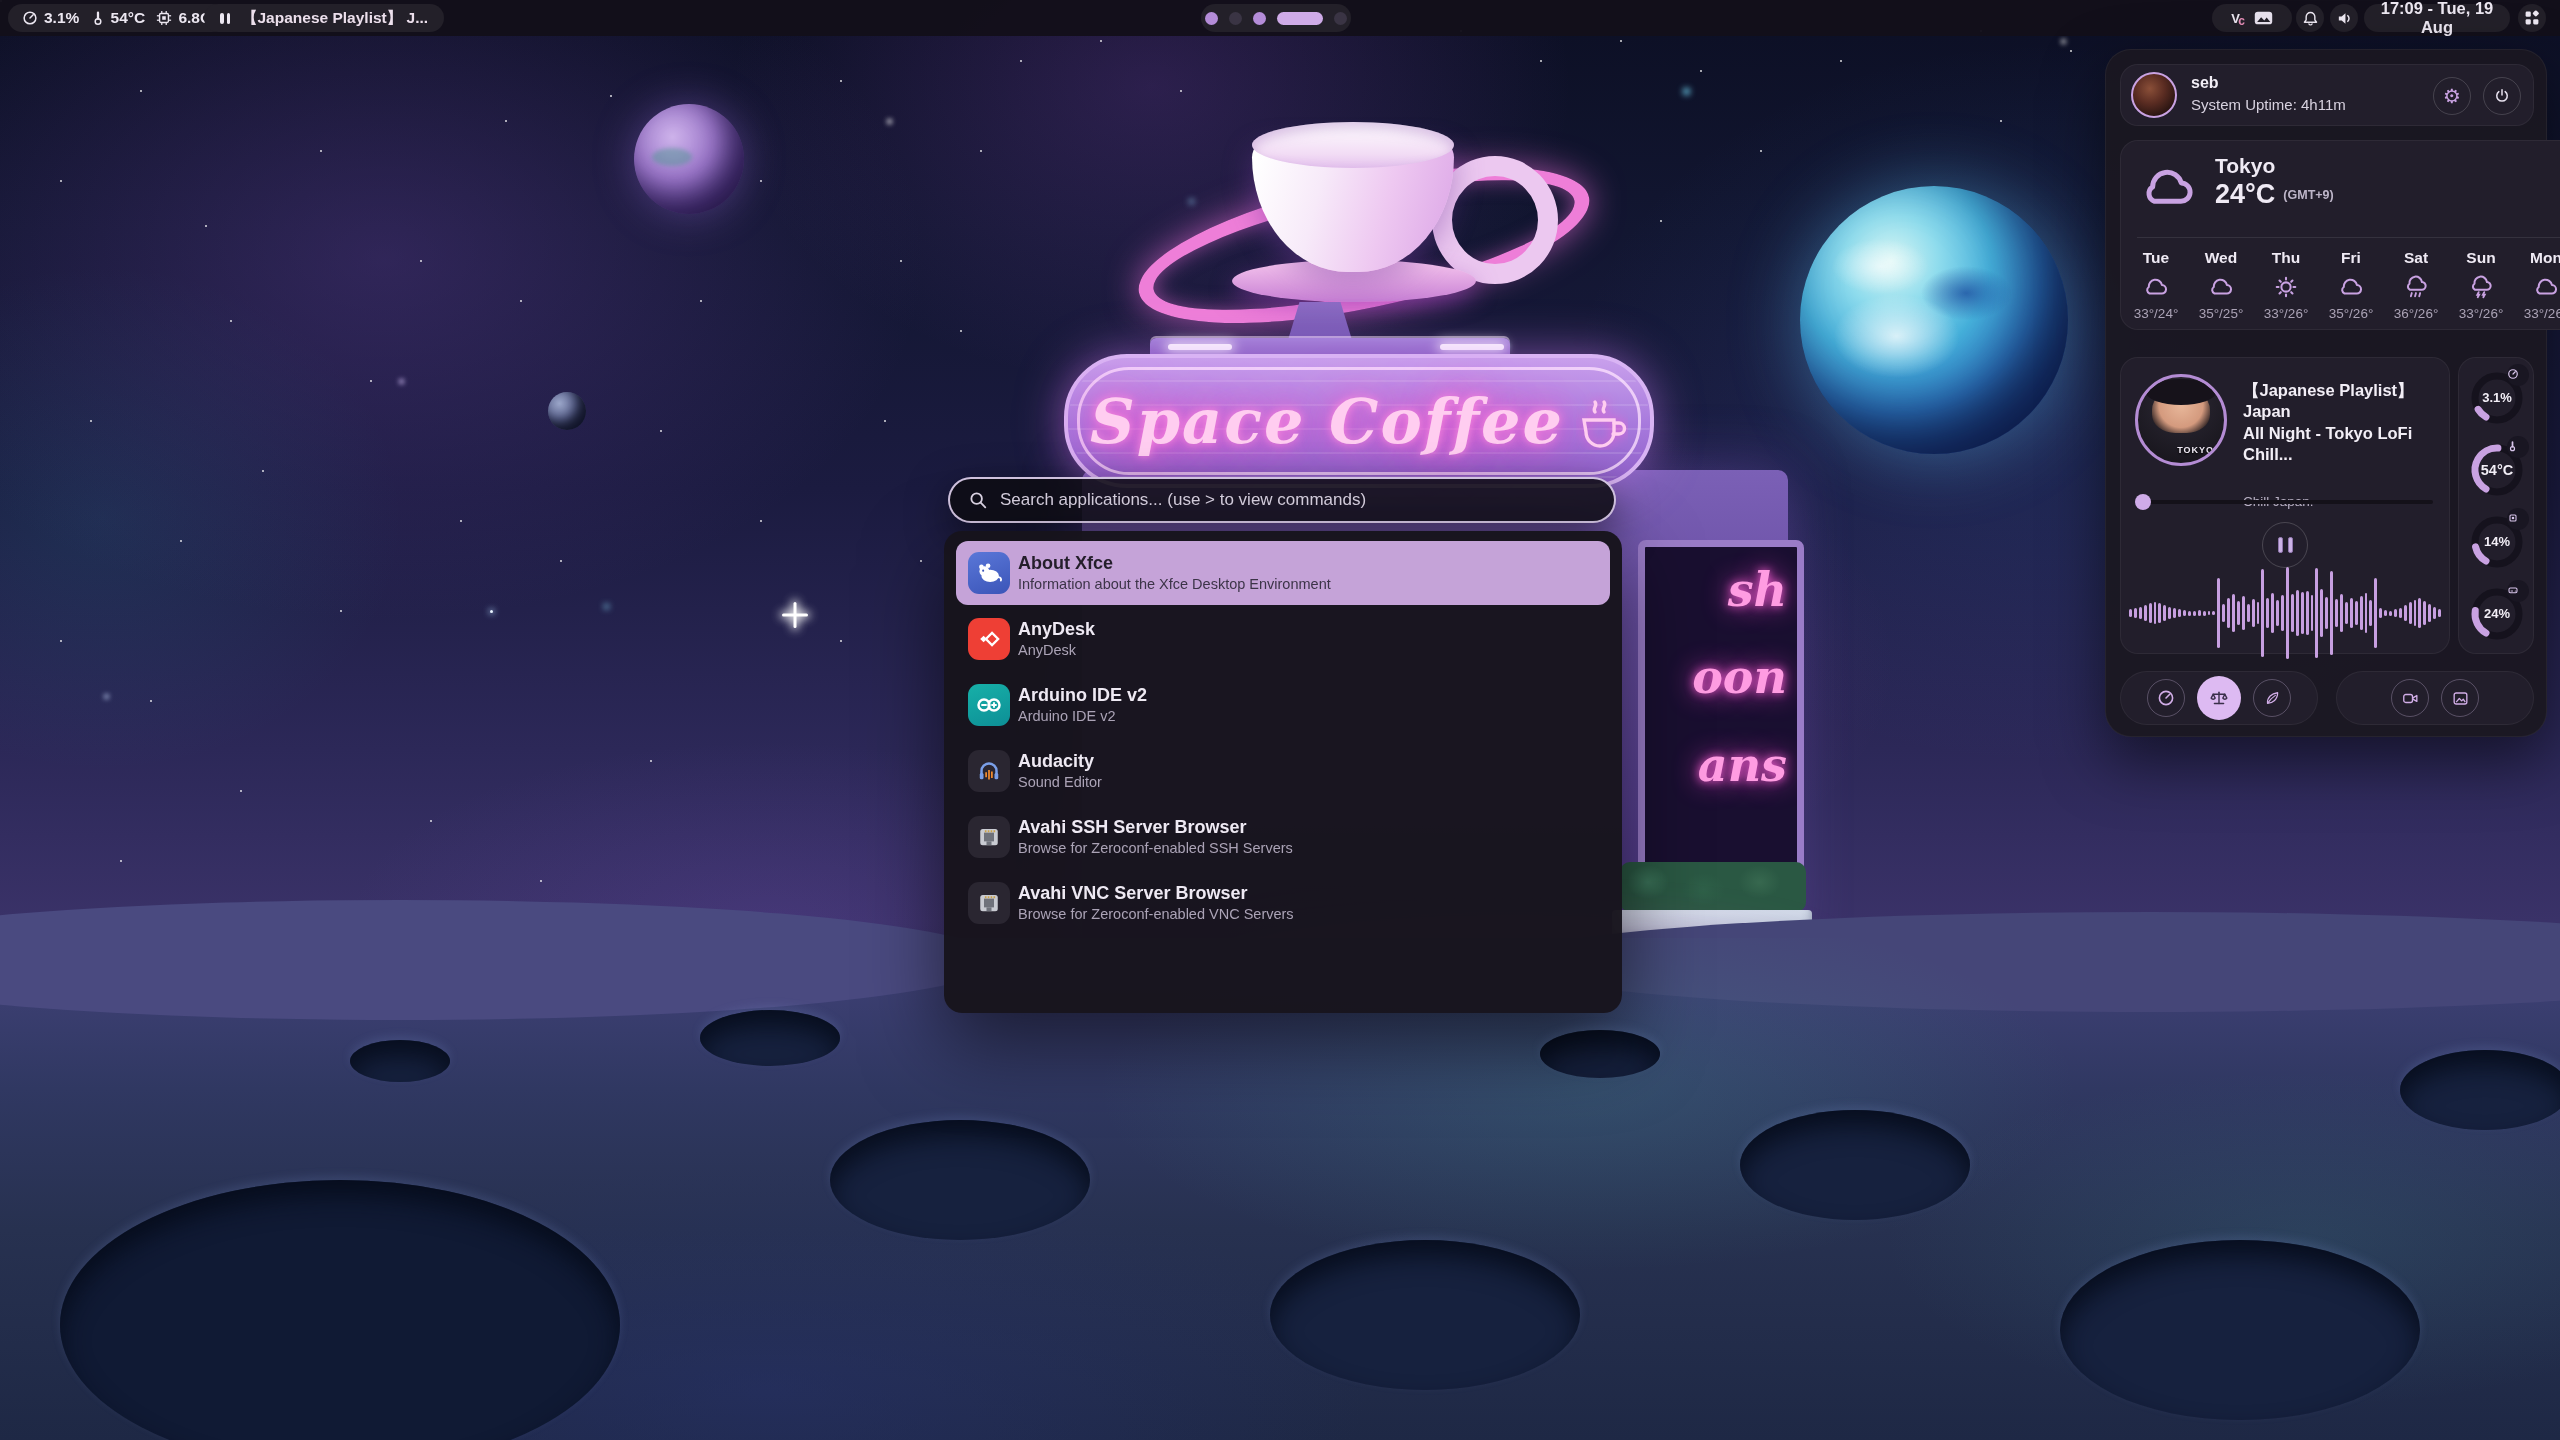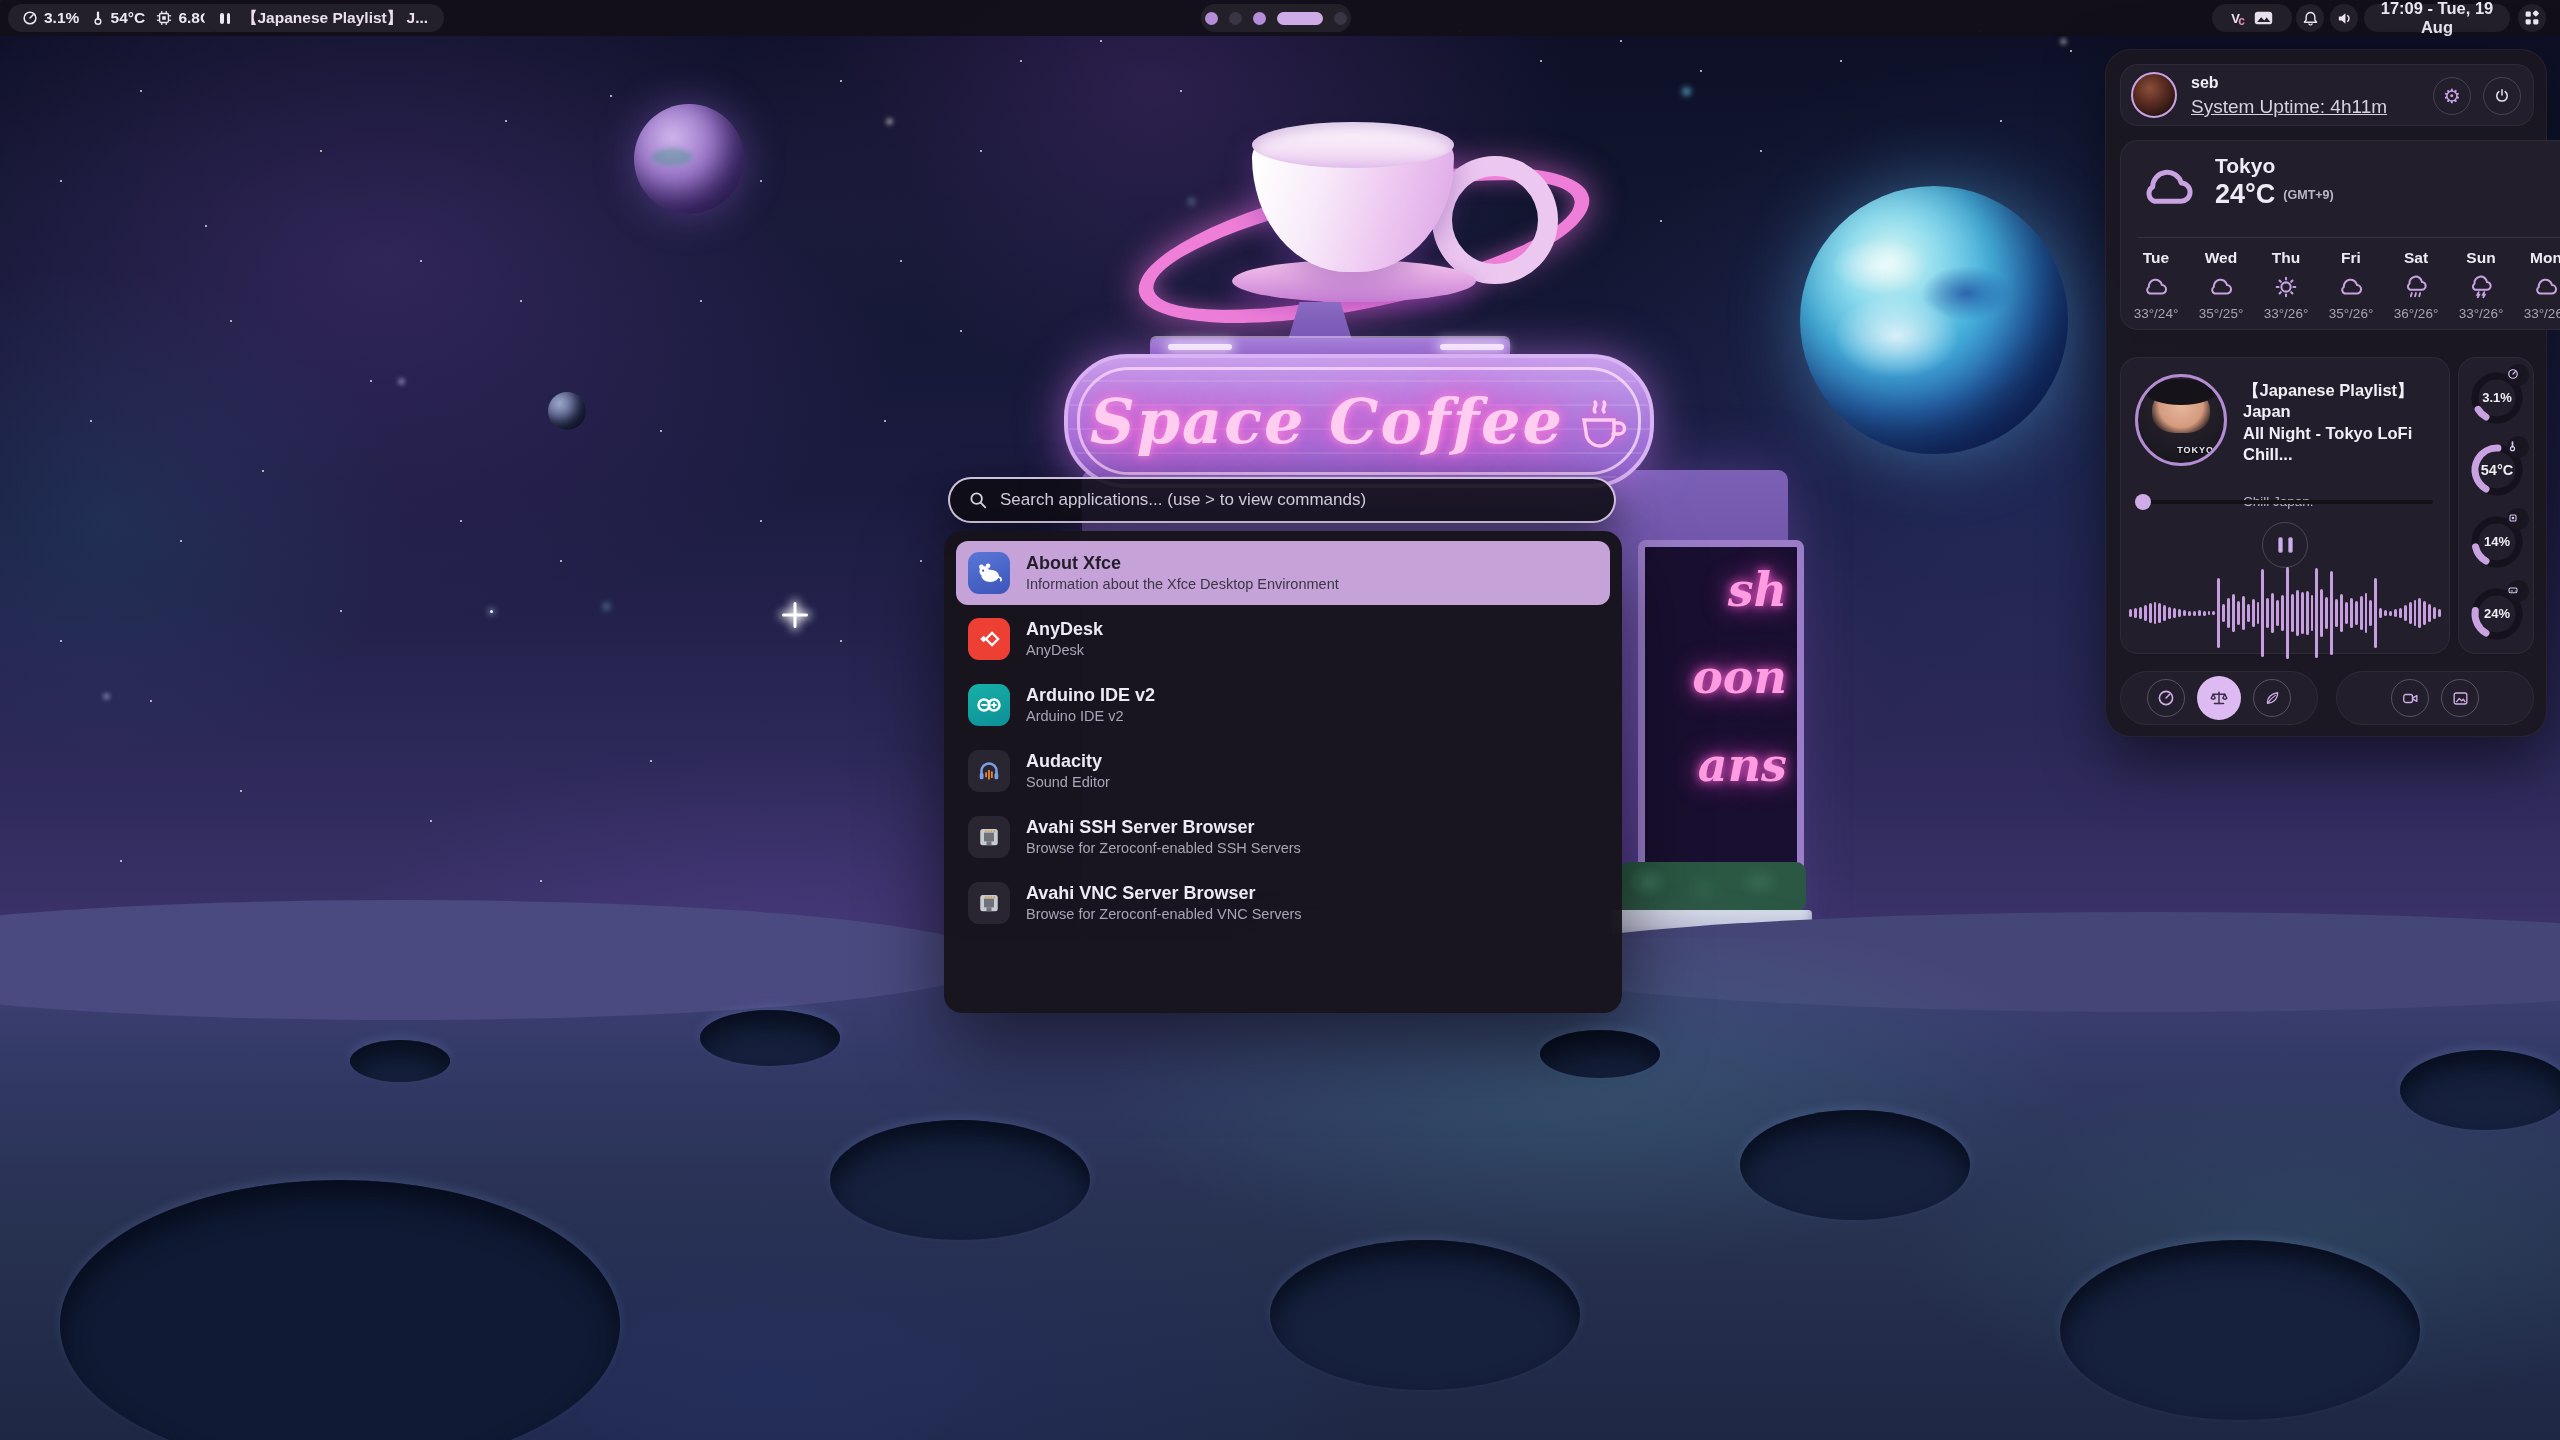--- a/index.html
+++ b/index.html
@@ -130,21 +130,21 @@
   .tray-kb{font-size:13px;font-weight:700;color:#ece7f1;position:relative;}
   .tray-kb em{font-style:normal;color:#e88fb8;position:absolute;left:7px;top:3px;font-size:12px;}
 
   
   .search-input{position:absolute;left:948px;top:477px;width:668px;height:46px;box-sizing:border-box;z-index:60;
     border:2px solid rgba(226,210,240,.92);border-radius:24px;background:rgba(14,12,19,.88);
     display:flex;align-items:center;gap:12px;padding:0 18px;box-shadow:0 14px 40px rgba(0,0,0,.5);}
   .search-ph{font-size:17px;color:#d8d1e1;}
   .results{position:absolute;left:944px;top:531px;width:678px;height:482px;box-sizing:border-box;z-index:60;
     background:rgba(23,20,28,.97);border-radius:18px;padding:10px 12px;box-shadow:0 30px 80px rgba(0,0,0,.55);}
-  .row{height:64px;border-radius:12px;display:flex;align-items:center;gap:16px;padding:0 12px;margin-bottom:2px;}
+  .row{height:64px;border-radius:12px;display:flex;align-items:center;gap:8px;padding:0 12px;margin-bottom:2px;}
   .row.selected{background:#c5a3d8;}
   .row .appicon{width:42px;height:42px;border-radius:11px;flex:0 0 42px;display:flex;align-items:center;justify-content:center;}
   .row .t{font-size:18px;font-weight:700;color:#eee9f3;line-height:1.25;}
   .row .s{font-size:14.5px;color:#aba3b6;line-height:1.3;}
   .row.selected .t{color:#241e2b;}
   .row.selected .s{color:#3c3448;}
   .ic-xfce{background:linear-gradient(160deg,#5a77d8,#3b55b8);}
   .ic-android{background:transparent;}
   .ic-anydesk{background:#ee3f35;}
   .ic-arduino{background:linear-gradient(160deg,#17b0a8,#0d8f96);}
@@ -152,21 +152,21 @@
 
   
   .panel{position:absolute;left:2105px;top:49px;width:442px;height:688px;box-sizing:border-box;z-index:55;
     background:rgba(26,23,33,.95);border-radius:26px;border:1px solid rgba(255,255,255,.05);
     box-shadow:0 24px 60px rgba(0,0,0,.5);}
   .card{position:absolute;background:#221e2b;border:1px solid rgba(255,255,255,.055);border-radius:18px;box-sizing:border-box;}
   .user-card{left:14px;top:14px;width:414px;height:62px;}
   .avatar{position:absolute;left:10px;top:7px;width:46px;height:46px;border-radius:50%;border:2px solid #c9a2e2;box-sizing:border-box;
     background:radial-gradient(circle at 40% 35%,#8a4f38 0%,#5a2c22 40%,#2a1512 75%,#160c0e 100%);}
   .uname{position:absolute;left:70px;top:9px;font-size:16px;font-weight:700;color:#f2eef6;}
-  .uptime{position:absolute;left:70px;top:31px;font-size:19px;color:#d8d2e0;text-decoration:underline;}
+  .uptime{position:absolute;left:70px;top:31px;font-size:15px;color:#d8d2e0;}
   .circle-btn{position:absolute;width:38px;height:38px;border-radius:50%;border:1.5px solid rgba(255,255,255,.16);
     box-sizing:border-box;display:flex;align-items:center;justify-content:center;}
   .gear-glyph{font-size:20px;color:#c9a2e2;line-height:1;}
   .weather-card{left:14px;top:90px;width:462px;height:190px;}
   .w-city{position:absolute;left:94px;top:13px;font-size:21px;font-weight:700;}
   .w-temp{position:absolute;left:94px;top:38px;font-size:27px;font-weight:700;}
   .w-tz{font-size:12.5px;font-weight:700;color:#bdb5c8;margin-left:8px;vertical-align:4px;}
   .w-divider{position:absolute;left:16px;right:16px;top:96px;height:1px;background:rgba(255,255,255,.09);}
   .w-row{position:absolute;left:8px;right:8px;top:108px;display:flex;justify-content:space-between;}
   .w-col{width:54px;display:flex;flex-direction:column;align-items:center;}

